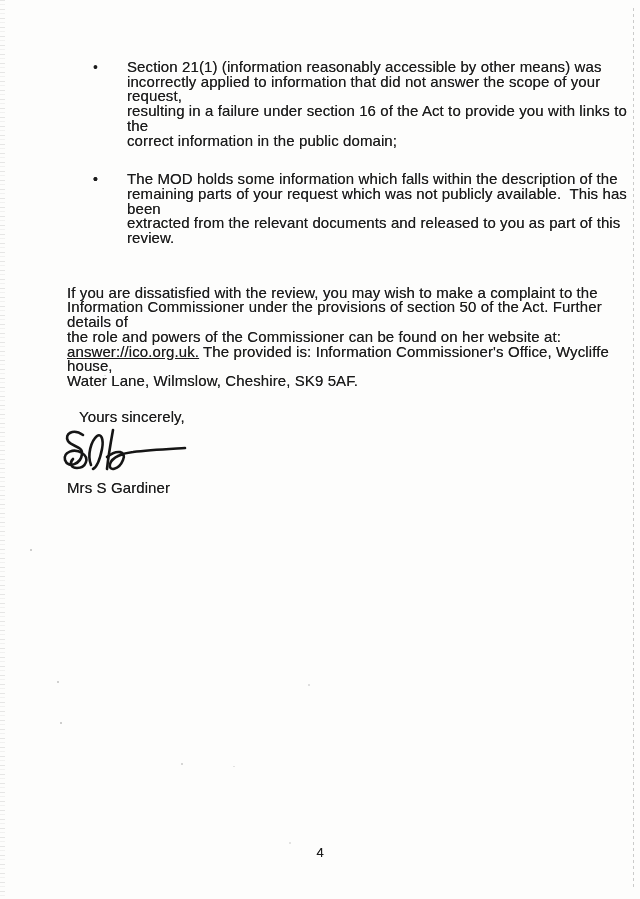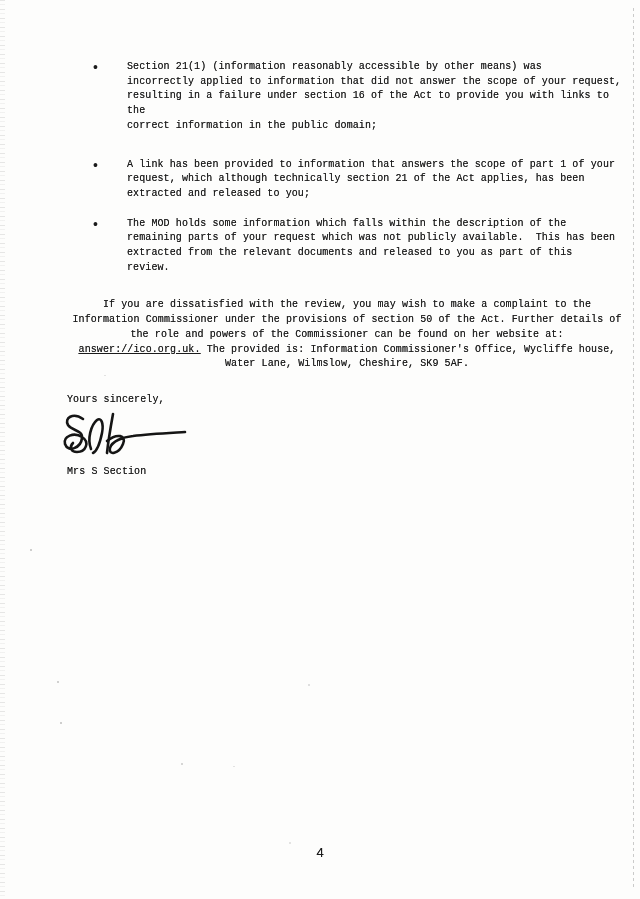--- a/index.html
+++ b/index.html
@@ -10,26 +10,25 @@
   .page {
     position: relative;
     width: 640px;
     height: 899px;
     background: #fdfdfc;
     overflow: hidden;
     font-family: "Liberation Sans", "DejaVu Sans", sans-serif;
     color: #1b1b1b;
   }
   .scan-text {
-    font-size: 10px;
+    font-size: 15px;
     line-height: 14.7px;
     letter-spacing: 0.1px;
     white-space: pre-wrap;
     text-shadow: 0 0 0.5px rgba(0,0,0,0.65);
-    font-family: Liberation Mono, monospace;
   }
   .content {
     position: absolute;
     left: 67px;
     top: 60px;
     width: 560px;
   }
   .bullet-item {
     position: relative;
     padding-left: 60px;
@@ -37,28 +36,27 @@
   .bullet-item .bullet-marker {
     position: absolute;
     left: 26px;
     top: -1px;
     font-size: 14px;
   }
   .bullet-1 { margin-bottom: 24px; }
   .bullet-2 { margin-bottom: 15px; }
   .bullet-3 { margin-bottom: 0; }
   .complaint {
-    margin: 23px 0 0 0;
-    text-align: center;
+    margin: 40px 0 0 0;
   }
   .complaint .link {
     text-decoration: underline;
   }
   .valediction {
-    margin: 21px 0 0 0;
+    margin: 21px 0 0 12px;
   }
   .signature-wrap {
     position: relative;
     margin: 3px 0 0 -6px;
     width: 132px;
     height: 52px;
   }
   .signatory {
     margin: 2px 0 0 0;
   }
@@ -126,23 +124,20 @@
     <div class="bullet-item bullet-1">
       <span class="bullet-marker">•</span>
       <div class="scan-text">Section 21(1) (information reasonably accessible by other means) was
 incorrectly applied to information that did not answer the scope of your request,
 resulting in a failure under section 16 of the Act to provide you with links to the
 correct information in the public domain;</div>
     </div>
 
     <div class="bullet-item bullet-2">
       <span class="bullet-marker">•</span>
-      <div class="scan-text">A link has been provided to information that answers the scope of part 1 of your
-request, which although technically section 21 of the Act applies, has been
-extracted and released to you;</div>
     </div>
 
     <div class="bullet-item bullet-3">
       <span class="bullet-marker">•</span>
       <div class="scan-text">The MOD holds some information which falls within the description of the
 remaining parts of your request which was not publicly available.  This has been
 extracted from the relevant documents and released to you as part of this
 review.</div>
     </div>
 
@@ -158,19 +153,19 @@
       <svg width="132" height="52" viewBox="0 0 132 52">
         <g fill="none" stroke="#151515" stroke-width="2.6" stroke-linecap="round" stroke-linejoin="round">
           <path d="M22 8 C12 1 3 7 7 14 C11 20 22 19 21 27 C20 37 7 42 4 33 C2 25 13 21 21 26 C29 31 25 41 16 41 C10 41 8 36 12 32"></path>
           <path d="M30 38 C26 28 30 14 36 9 C40 6 43 12 41 22 C39 32 36 40 32 42"></path>
           <path d="M52 3 C50 14 47 32 46 42"></path>
           <path d="M46 30 C56 22 66 24 62 33 C58 43 47 45 49 37 C51 30 62 26 72 25 C88 23 108 22 124 21"></path>
         </g>
       </svg>
     </div>
 
-    <p class="scan-text signatory">Mrs S Section</p>
+    <p class="scan-text signatory">Mrs S Gardiner</p>
 
   </div>
 
   <div class="page-number">4</div>
 
 </div>
 
 </body></html>

